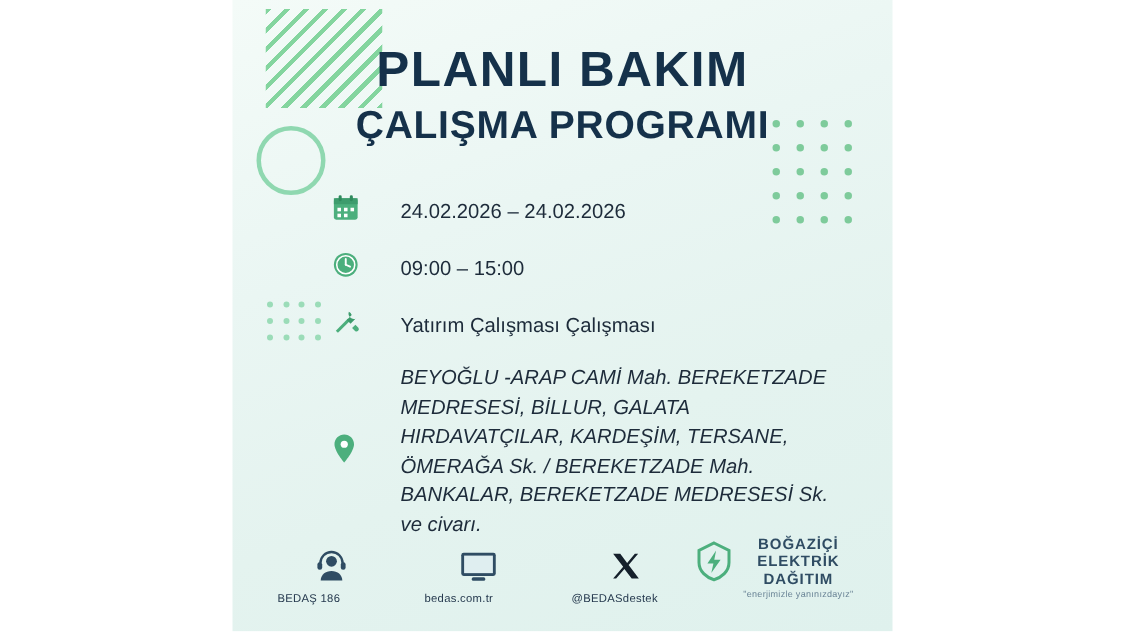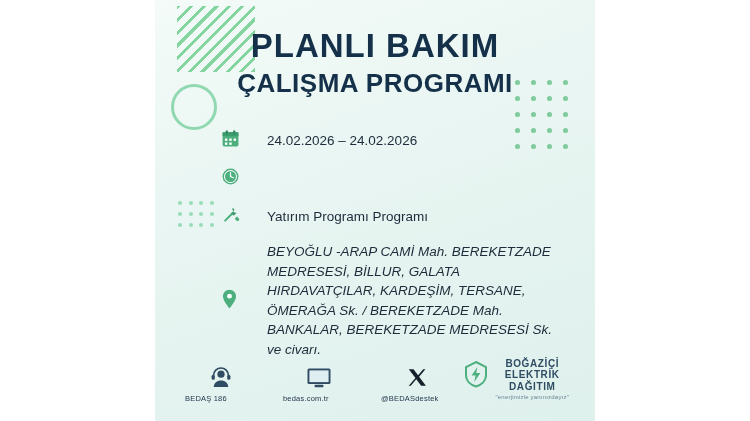--- a/index.html
+++ b/index.html
@@ -252,31 +252,32 @@
 
       <div class="row">
         <span class="ico">
           <svg width="19" height="19" viewBox="0 0 24 24">
             <circle cx="12" cy="12" r="10" fill="#4caf7d"></circle>
             <circle cx="12" cy="12" r="7.6" fill="none" stroke="#ffffff" stroke-width="1.3"></circle>
             <line x1="12" y1="12" x2="12" y2="7.2" stroke="#ffffff" stroke-width="1.6" stroke-linecap="round"></line>
             <line x1="12" y1="12" x2="15.6" y2="13.6" stroke="#ffffff" stroke-width="1.6" stroke-linecap="round"></line>
           </svg>
         </span>
+        <span class="txt">09:00 – 15:00</span>
       </div>
 
       <div class="row">
         <span class="ico">
           <svg width="20" height="19" viewBox="0 0 24 24">
             <path d="M3 19.5 L13 9.5 L14.8 11.3 L4.8 21.3 Z" fill="#4caf7d"></path>
             <path d="M14 3.5a4.6 4.6 0 0 0 5.6 6l-4.2 4.2-1.6-1.6-1.6-1.6 4.2-4.2a4.6 4.6 0 0 0-2.4-2.8z" fill="#3d9c6d"></path>
             <path d="M19.5 14.5 L22 17 a2 2 0 0 1-2.8 2.8 L16.7 17.3 Z" fill="#4caf7d"></path>
           </svg>
         </span>
-        <span class="txt">Yatırım Programı Programı</span>
+        <span class="txt">Yatırım Çalışması Çalışması</span>
       </div>
 
       <div class="row address">
         <span class="ico">
           <svg width="17" height="20" viewBox="0 0 24 28">
             <path d="M12 0.8C6.9 0.8 2.8 4.9 2.8 10c0 6.7 9.2 17.2 9.2 17.2S21.2 16.7 21.2 10c0-5.1-4.1-9.2-9.2-9.2z" fill="#4caf7d"></path>
             <circle cx="12" cy="10" r="3.4" fill="#ffffff"></circle>
           </svg>
         </span>
         <span class="txt">BEYOĞLU  -ARAP CAMİ Mah. BEREKETZADE MEDRESESİ, BİLLUR, GALATA HIRDAVATÇILAR, KARDEŞİM, TERSANE, ÖMERAĞA Sk. / BEREKETZADE Mah. BANKALAR, BEREKETZADE MEDRESESİ Sk. ve civarı.</span>

